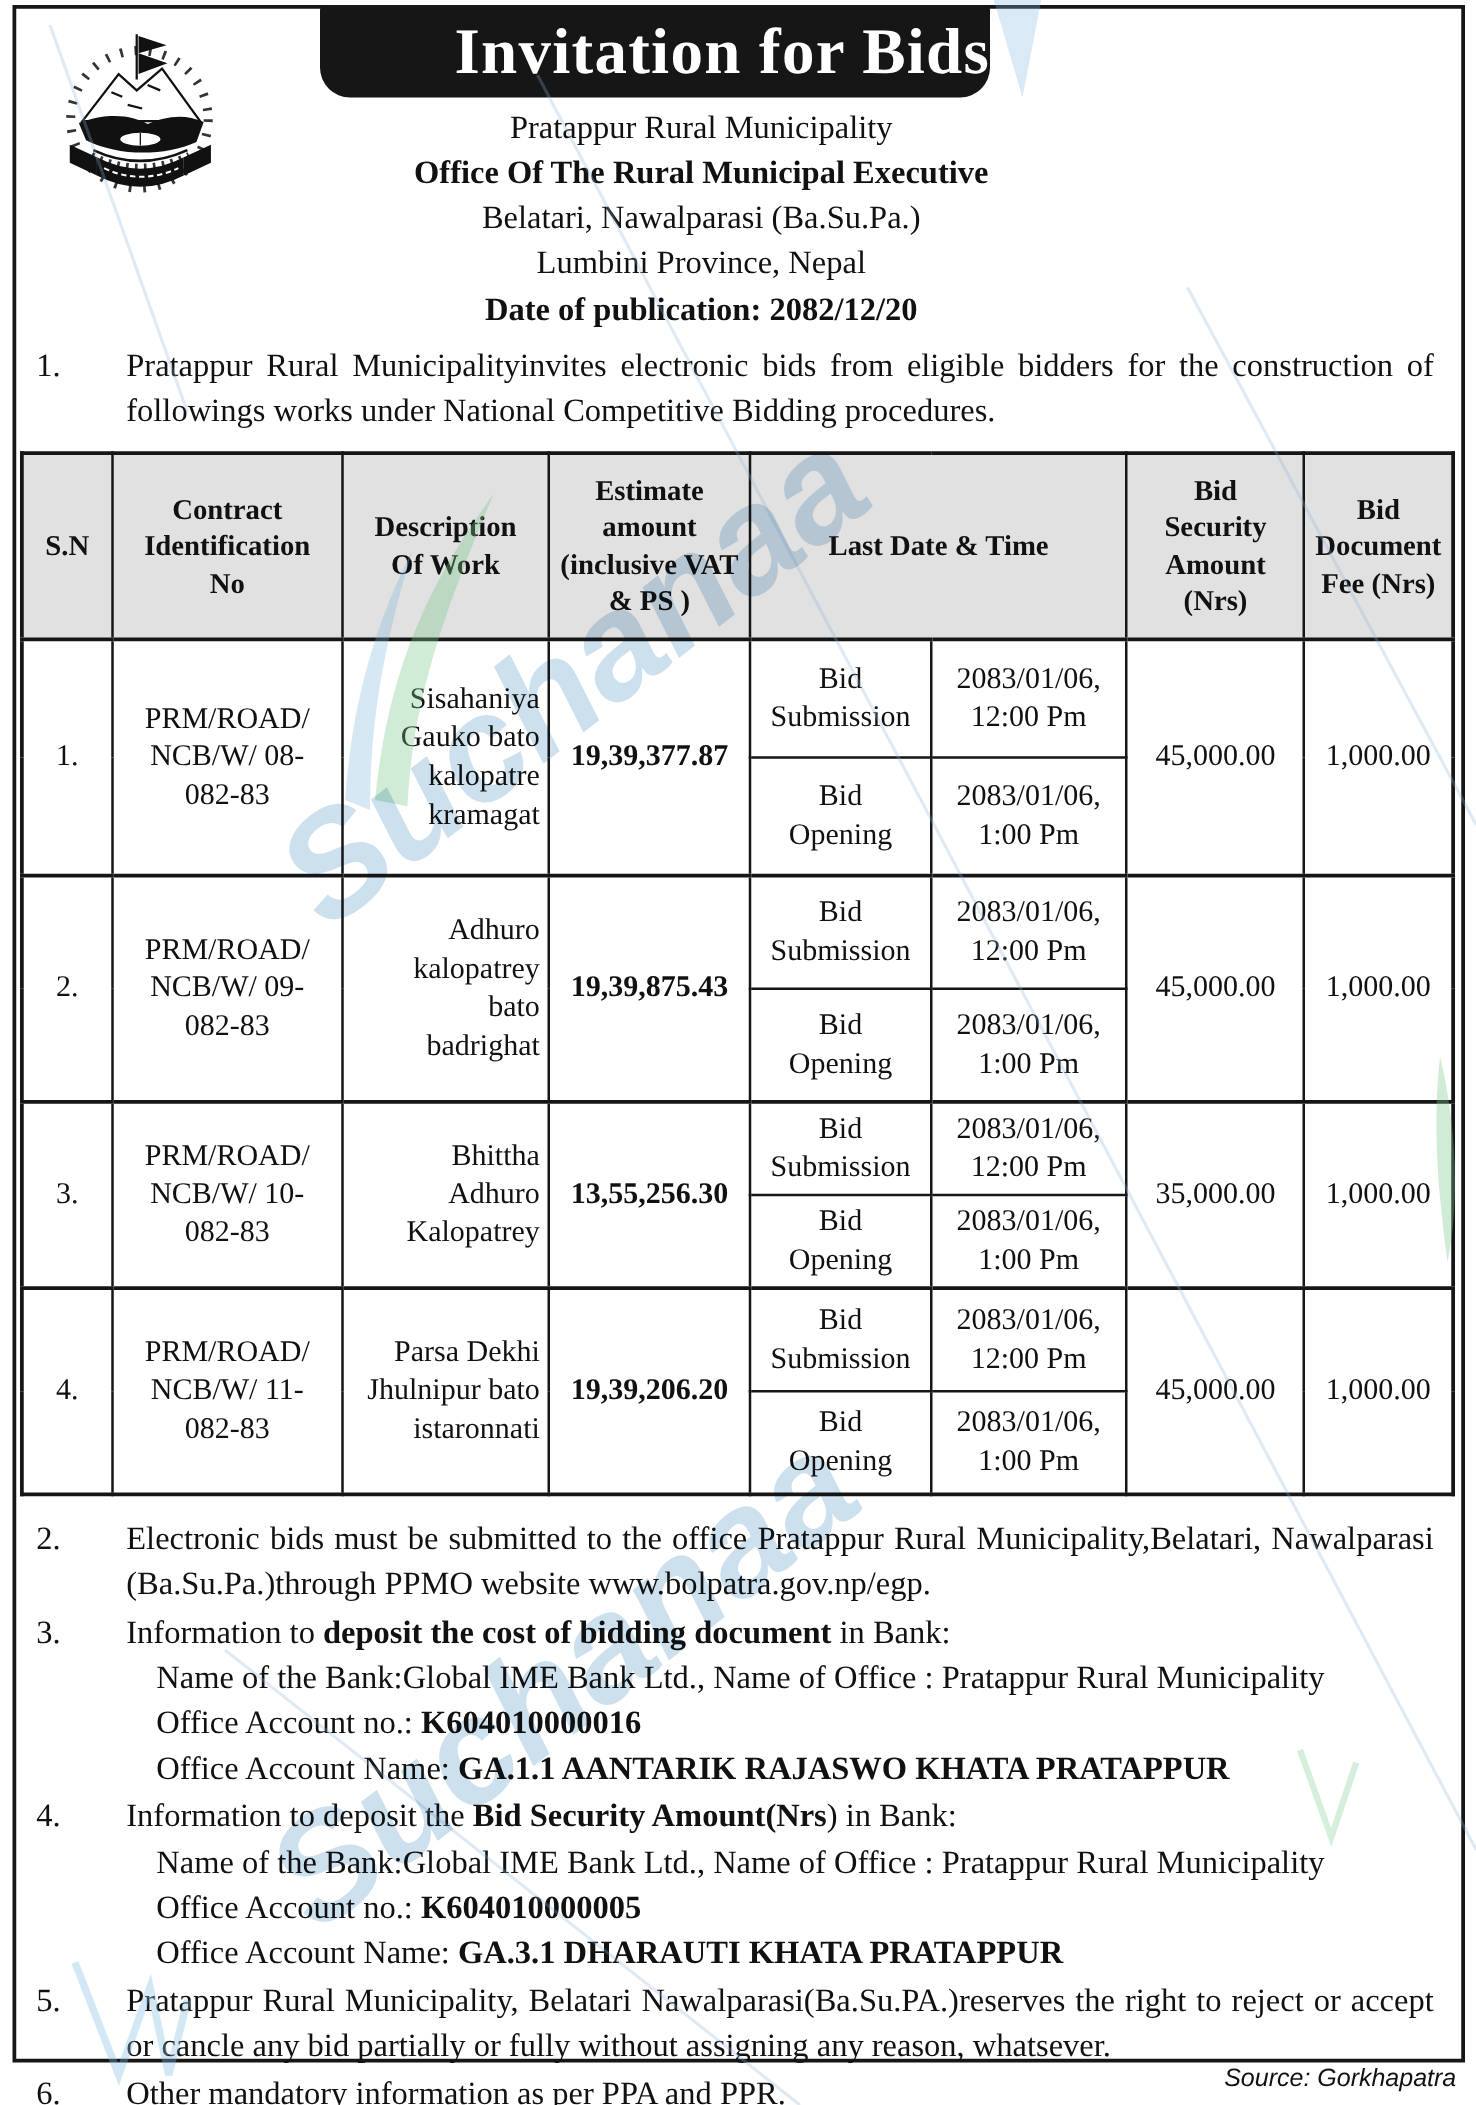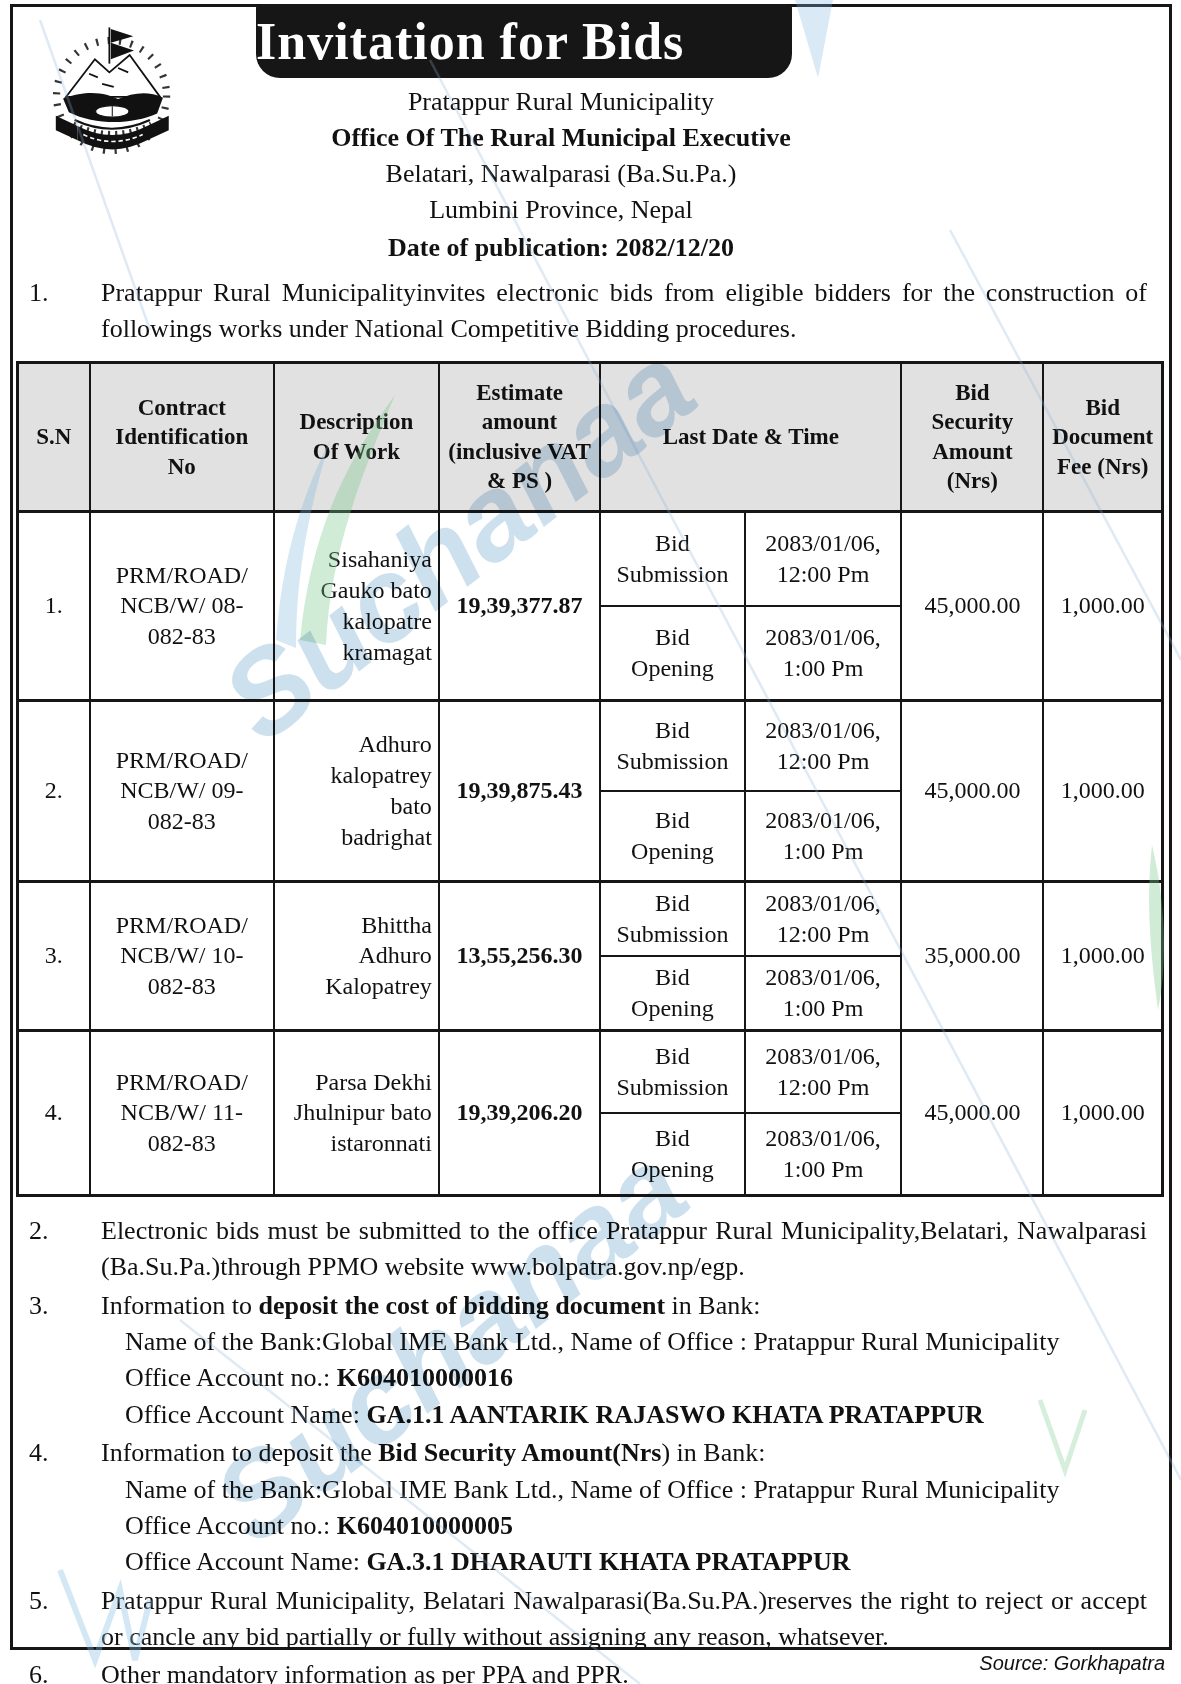--- a/index.html
+++ b/index.html
@@ -10,21 +10,21 @@
   }
   
   .doc{
     position:absolute;left:10px;top:4px;width:1156px;height:1640px;
     border:3px solid #161616;background:transparent;z-index:1;
   }
   
   .title-banner{
     position:relative;margin:-3px 0 0 243px;width:536px;height:74px;
     background:#161616;border-radius:4px 4px 24px 24px;
-    display:flex;align-items:center;justify-content:flex-start;z-index:2;
+    display:flex;align-items:center;justify-content:flex-end;z-index:2;
   }
   .title-banner span{
     color:#fff;font-size:52px;font-weight:700;letter-spacing:1px;
     font-family:"Liberation Serif","DejaVu Serif",serif;
   }
   
   .org-block{ text-align:center; margin:6px 0 0 0; transform:translateX(-30px); }
   .org-block div{ line-height:36px; font-size:26px; }
   .org-office{ font-weight:700; font-size:27px; }
   .org-publication{ font-weight:700; margin-top:2px; }

